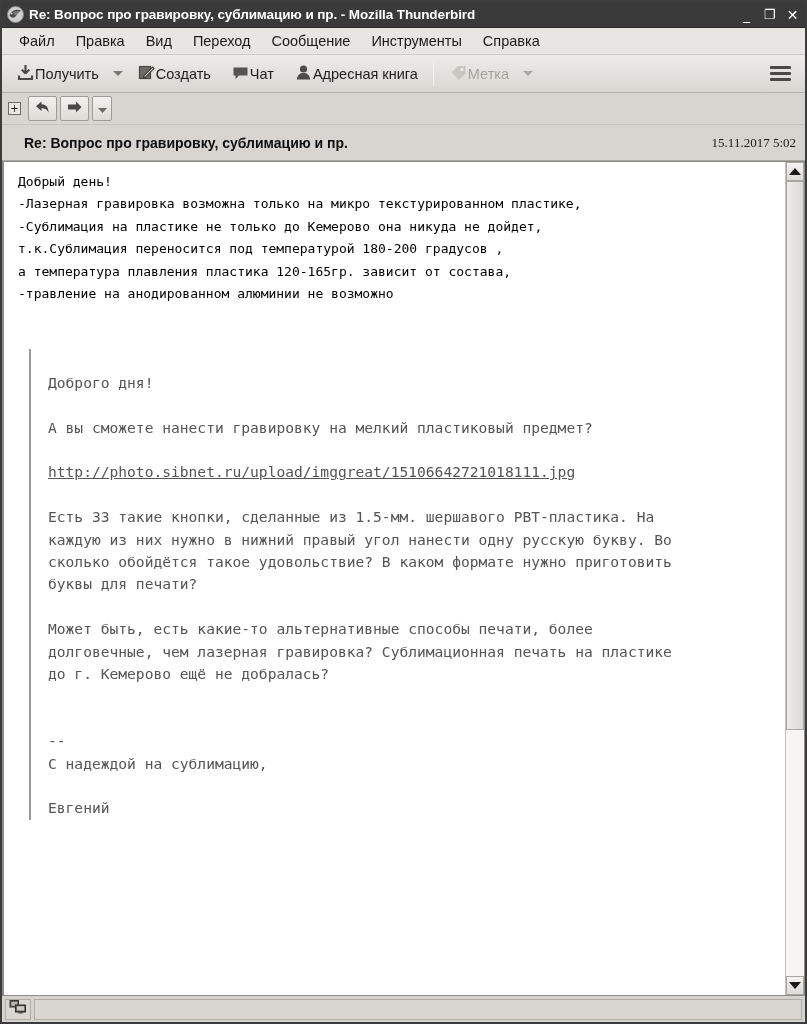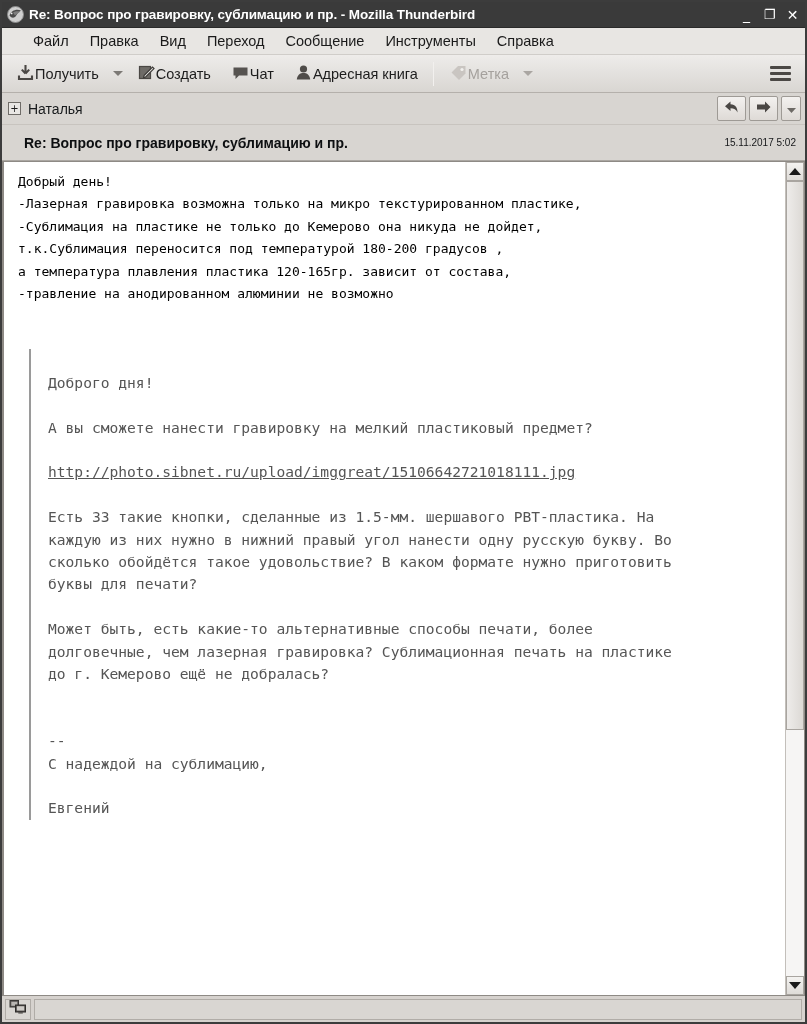--- a/index.html
+++ b/index.html
@@ -53,21 +53,21 @@
     font-family: "DejaVu Sans", sans-serif;
   }
   .wbtn.box { font-size: 13px; }
 
   
   .menubar {
     height: 27px;
     background: #e8e6e3;
     display: flex;
     align-items: center;
-    padding-left: 21px;
+    padding-left: 7px;
     flex: 0 0 auto;
     border-bottom: 1px solid #d0cdc9;
   }
   .menuitem {
     font-size: 14.5px;
     color: #1a1a1a;
     padding: 2px 11px 2px 10px;
     white-space: nowrap;
   }
 
@@ -145,21 +145,21 @@
   .hdr-row2 {
     height: 36px;
     display: flex; align-items: center;
     padding: 0 9px 0 22px;
     border-top: 1px solid #c8c4bf;
   }
   .subject {
     font-size: 14px; font-weight: bold; color: #0d0f11;
     flex: 1 1 auto;
   }
-  .date { font-size: 10px; color: #16181a; white-space: nowrap; }
+  .date { font-size: 13px; color: #16181a; white-space: nowrap; font-family: Liberation Serif, serif; }
 
   
   .bodywrap {
     flex: 1 1 auto;
     display: flex;
     background: #ffffff;
     border: 1px solid #8e8a85;
     border-left: 2px solid #8e8a85;
     margin: 0;
     overflow: hidden;
@@ -353,21 +353,20 @@
     <div class="hamburger">
       <i></i>
         <i></i>
         <i></i>
     </div>
   </div>
 
   <div class="msghdr">
     <div class="hdr-row1">
       <div class="expander">+</div>
-      <div class="sender">Наталья</div>
       <div class="hbtns">
         <div class="hbtn">
           <span>
             <svg width="17" height="16" viewBox="0 0 17 16">
               <path d="M7.5 2.5 L2 7.2 L7.5 12 L7.5 9.2 C11 9.2 13.2 10.3 14.5 13.5 C14.7 9 12.6 5.4 7.5 5.2 Z" fill="#4a4744"></path>
             </svg>
           </span>
         </div>
         <div class="hbtn">
           <span>

